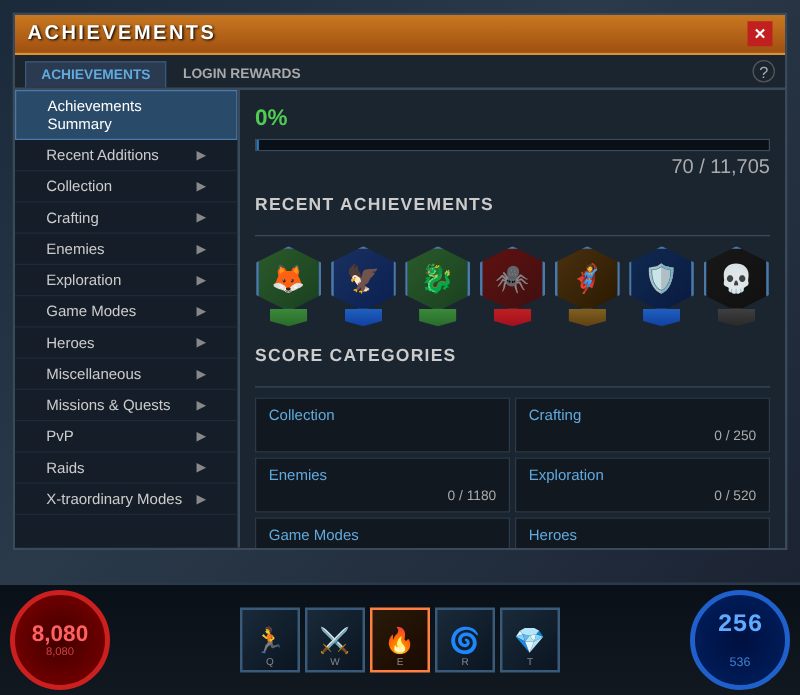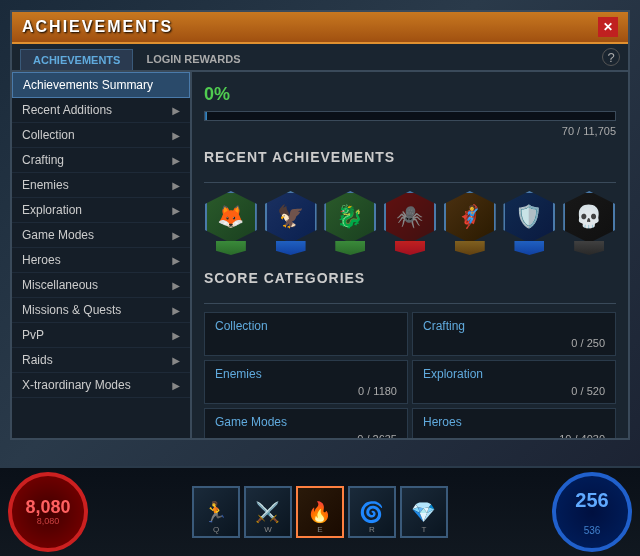--- a/index.html
+++ b/index.html
@@ -119,21 +119,21 @@
       background: #151e28;
       border-right: 2px solid #3a4a5a;
       overflow-y: auto;
       flex-shrink: 0;
     }
 
     .sidebar-item {
       display: flex;
       align-items: center;
       justify-content: space-between;
-      padding: 5px 10px;
+      padding: 5px 25px;
       font-size: 12px;
       color: #ccc;
       cursor: pointer;
       border-bottom: 1px solid #1e2a38;
     }
 
     .sidebar-item.active {
       background: #2a4a6a;
       color: #fff;
       border: 1px solid #4a7aaa;
@@ -183,21 +183,21 @@
 
     .score-bar-fill {
       background: linear-gradient(to right, #2060a0, #4090c0);
       height: 100%;
       width: 0.6%;
     }
 
     .score-values {
       text-align: right;
       color: #aaa;
-      font-size: 11px;
+      font-size: 16px;
       margin-bottom: 12px;
     }
 
     
     .section-title {
       color: #ccc;
       font-size: 14px;
       font-weight: bold;
       letter-spacing: 1px;
       margin-bottom: 8px;
@@ -365,20 +365,21 @@
       display: flex;
       flex-direction: column;
       align-items: center;
       justify-content: center;
     }
 
     .score-circle-right-value {
       color: #60aaff;
       font-size: 20px;
       font-weight: bold;
+      font-family: Liberation Mono, monospace;
     }
 
     .score-circle-right-sub {
       color: #4080cc;
       font-size: 10px;
       margin-top: 13px;
     }
   </style>
 </head>
 <body>

